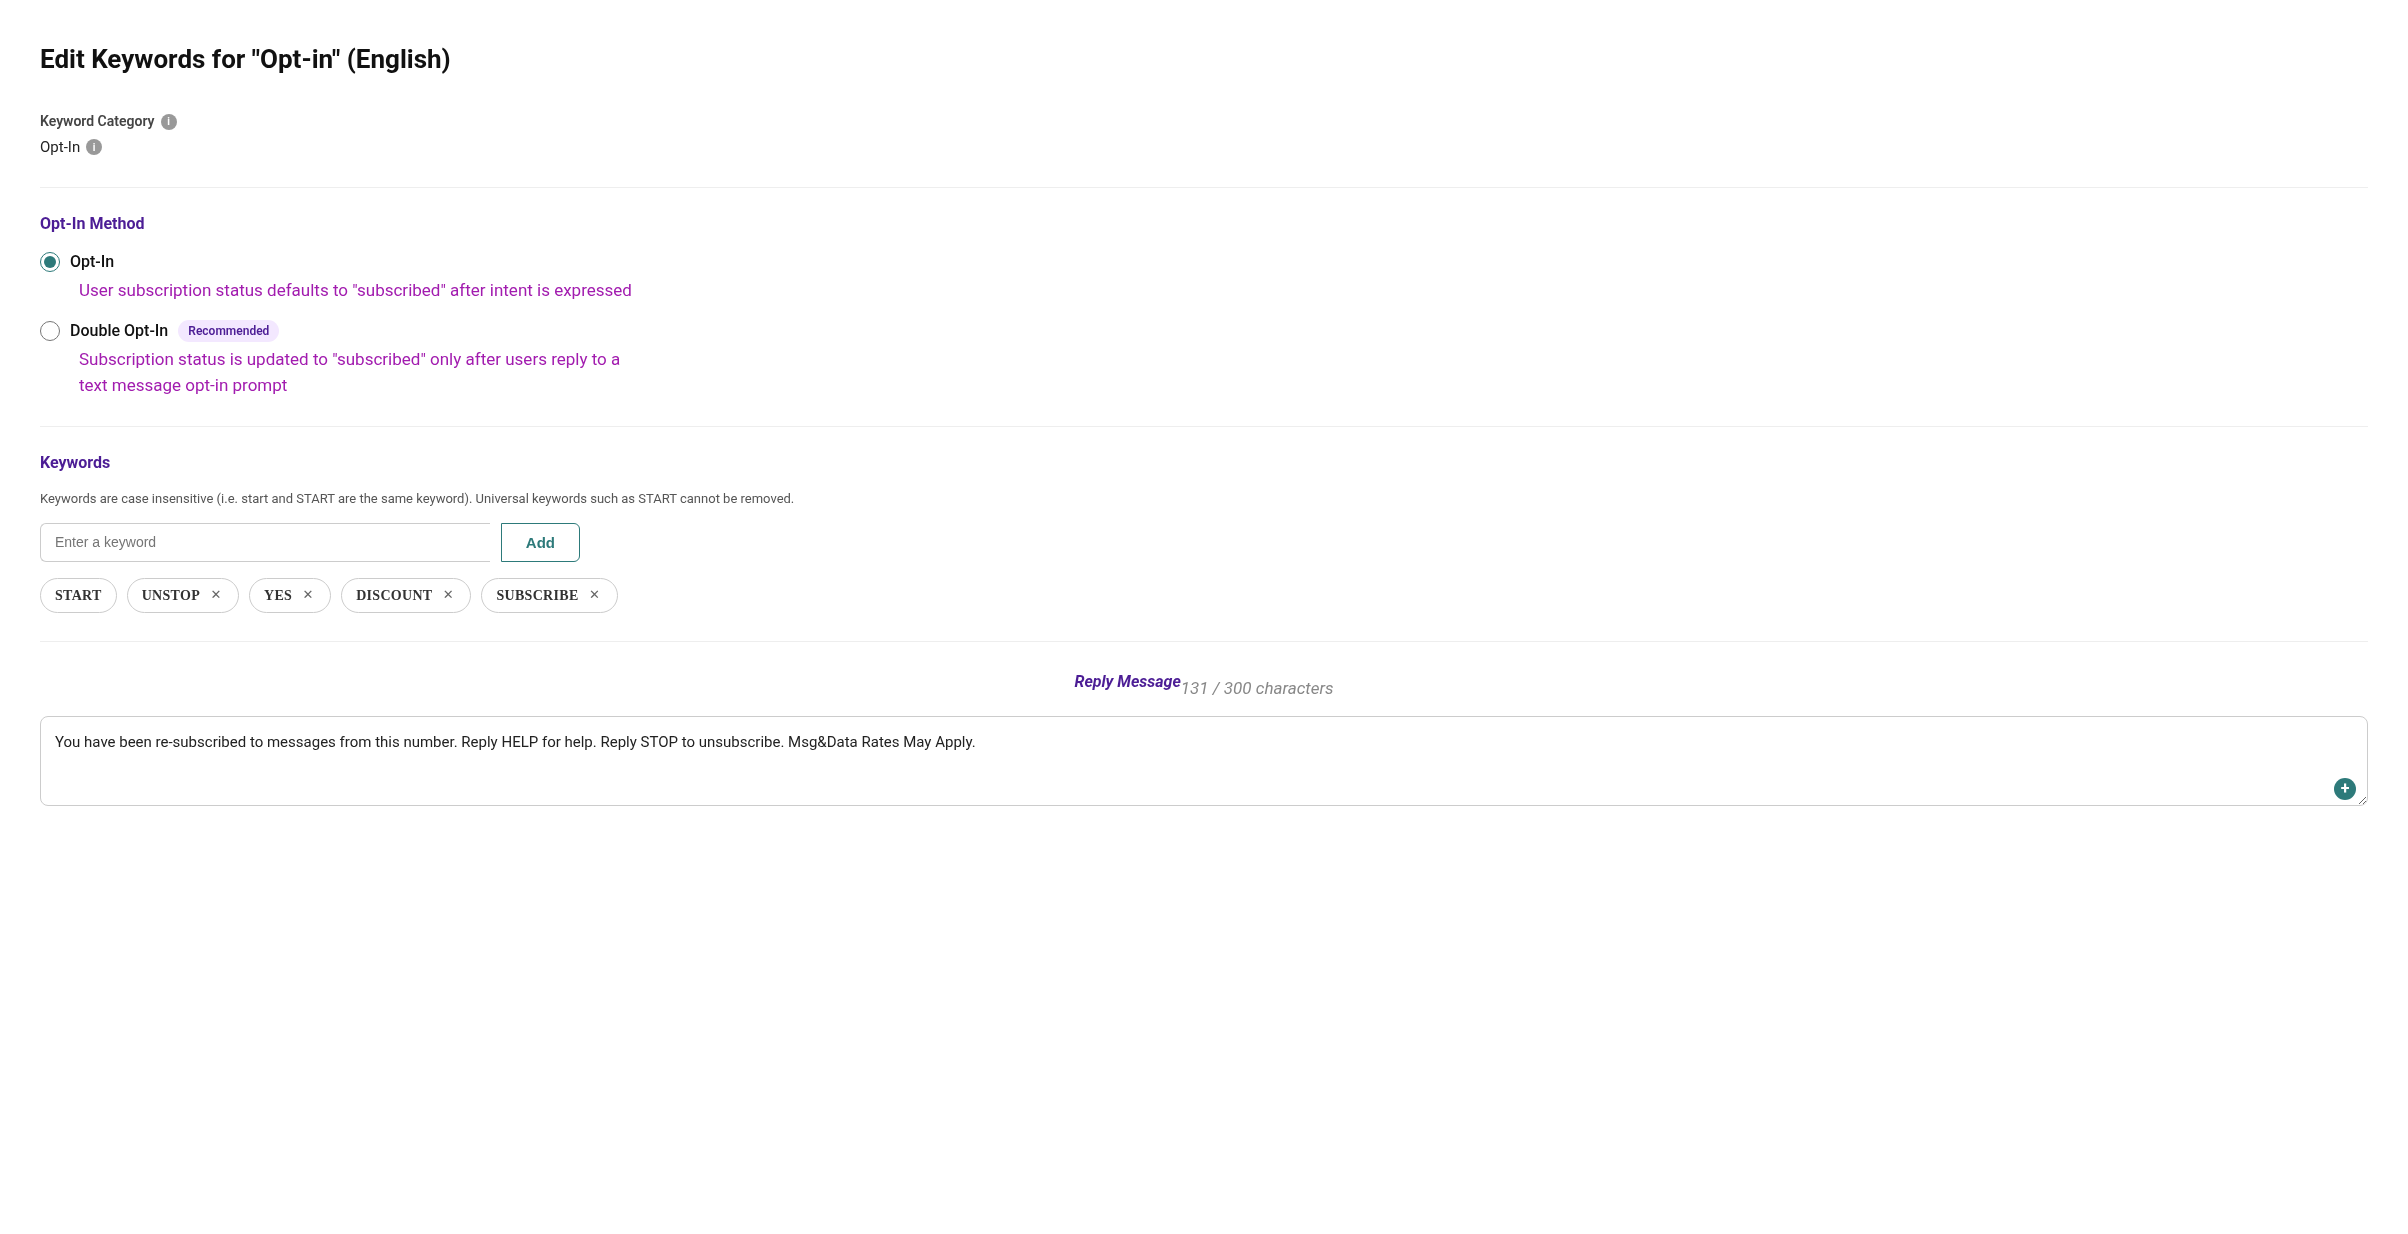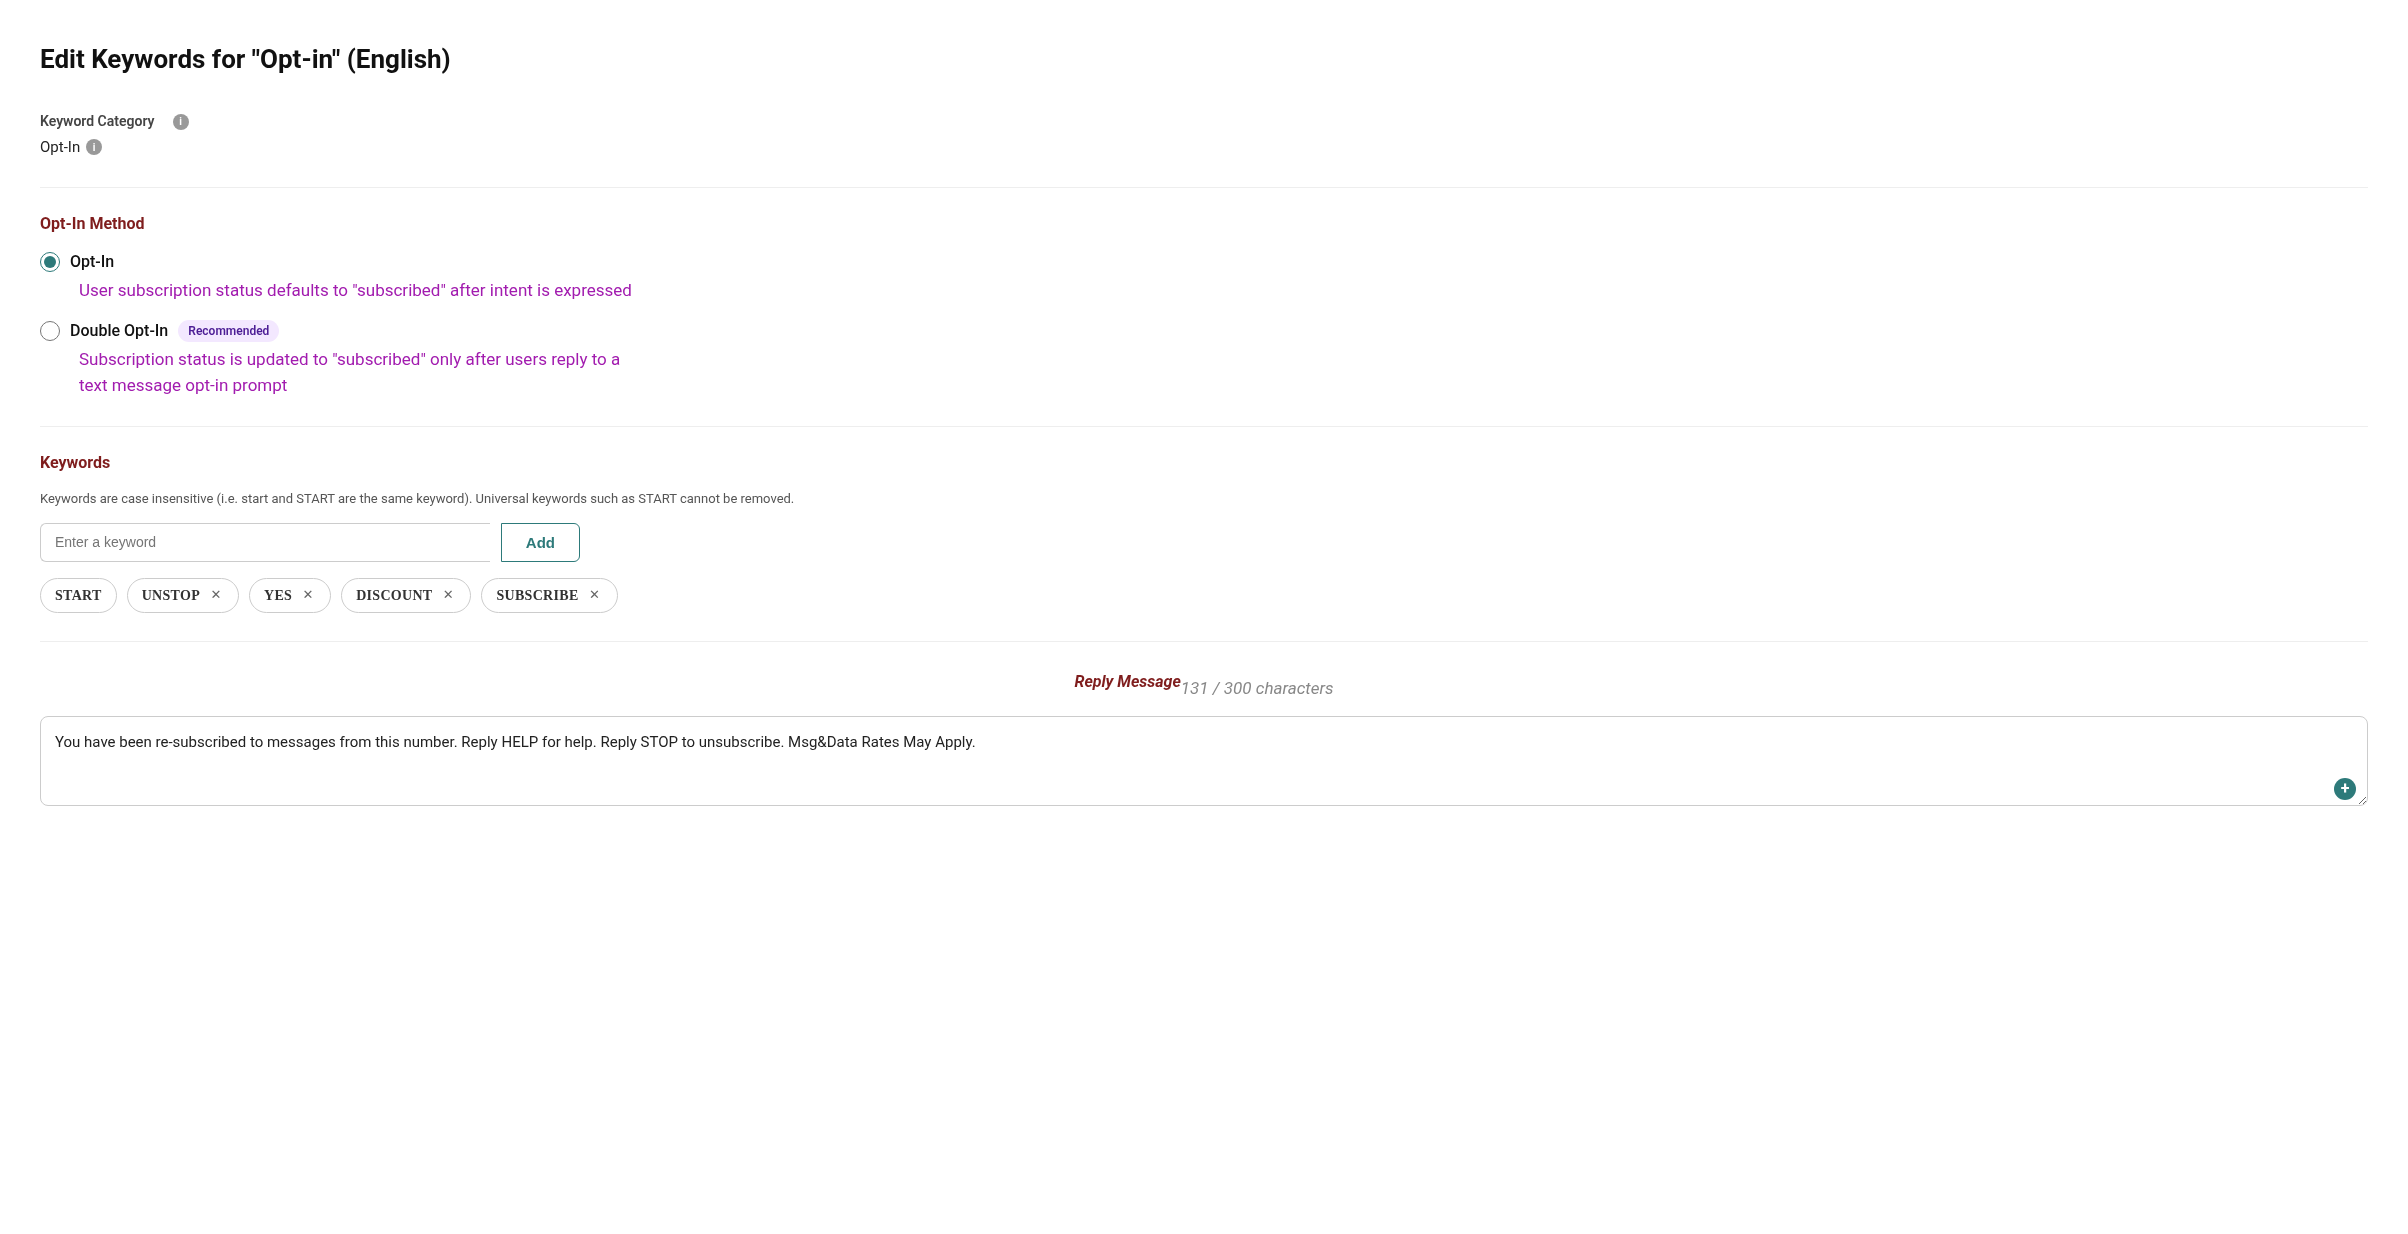--- a/index.html
+++ b/index.html
@@ -28,21 +28,21 @@
       margin-bottom: 28px;
     }
 
     .field-label {
       font-size: 14px;
       font-weight: 600;
       color: #444444;
       margin-bottom: 4px;
       display: flex;
       align-items: center;
-      gap: 18px;
+      gap: 6px;
     }
 
     .info-icon {
       display: inline-flex;
       align-items: center;
       justify-content: center;
       width: 16px;
       height: 16px;
       border-radius: 50%;
       background: #999;
@@ -57,21 +57,21 @@
       font-size: 15px;
       color: #222222;
       display: flex;
       align-items: center;
       gap: 6px;
     }
 
     .section-title {
       font-size: 16px;
       font-weight: 700;
-      color: #7f1d1d;
+      color: #4c1d95;
       margin-bottom: 14px;
     }
 
     .radio-group {
       display: flex;
       flex-direction: column;
       gap: 16px;
     }
 
     .radio-option {

